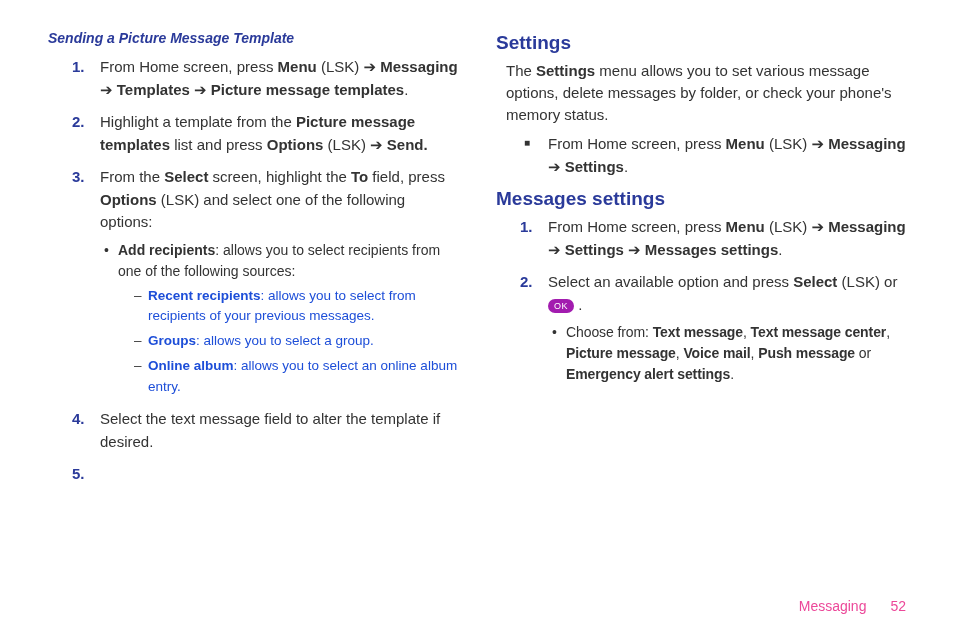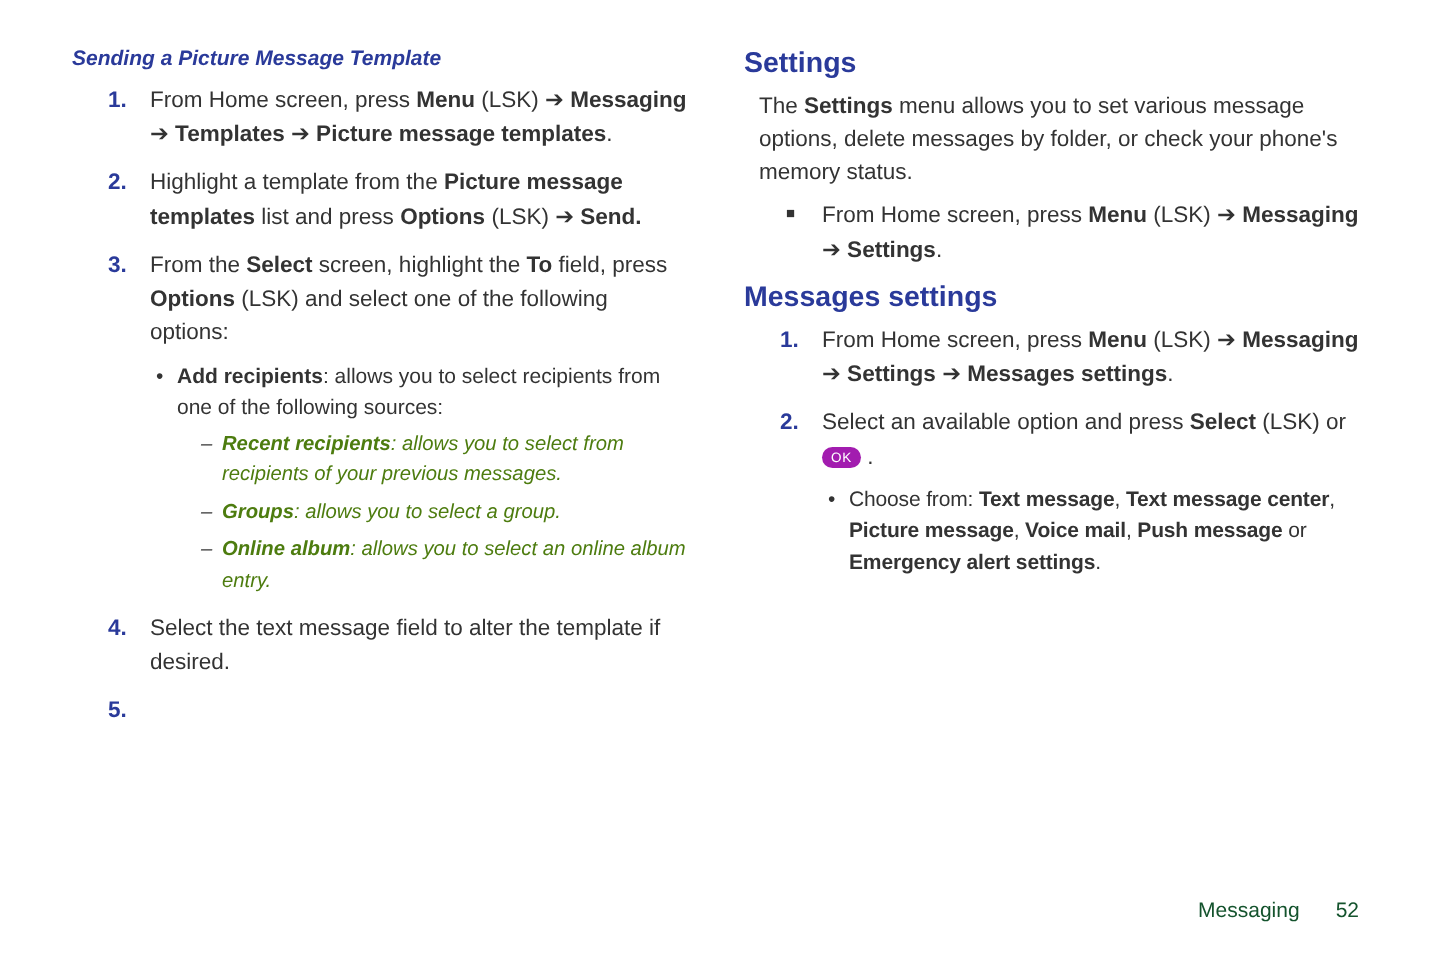--- a/index.html
+++ b/index.html
@@ -101,23 +101,22 @@
   .sub-bullet-dash {
     list-style: none;
     padding-left: 16px;
     margin-top: 4px;
   }
   .sub-bullet-dash > li {
     position: relative;
     font-size: 13.5px;
     line-height: 1.55;
     padding-left: 14px;
-    color: #4d7c0f;
+    color: #1d4ed8;
     margin-bottom: 4px;
-    font-style: italic;
   }
   .sub-bullet-dash > li::before {
     content: "–";
     position: absolute;
     left: 0;
     top: 0;
     color: #333;
   }
   .b { font-weight: bold; }
   .arrow { font-family: Arial, sans-serif; }
@@ -132,21 +131,21 @@
     vertical-align: 1px;
     line-height: 1;
     font-family: Arial, sans-serif;
     letter-spacing: 0.5px;
   }
   .footer {
     position: absolute;
     bottom: 22px;
     right: 48px;
     font-size: 14px;
-    color: #14532d;
+    color: #ec4899;
   }
   .footer .sec { margin-right: 24px; }
   .condensed { letter-spacing: -0.1px; }
 </style>
 </head>
 <body>
 
 <div class="columns">
 
   <div class="col">

